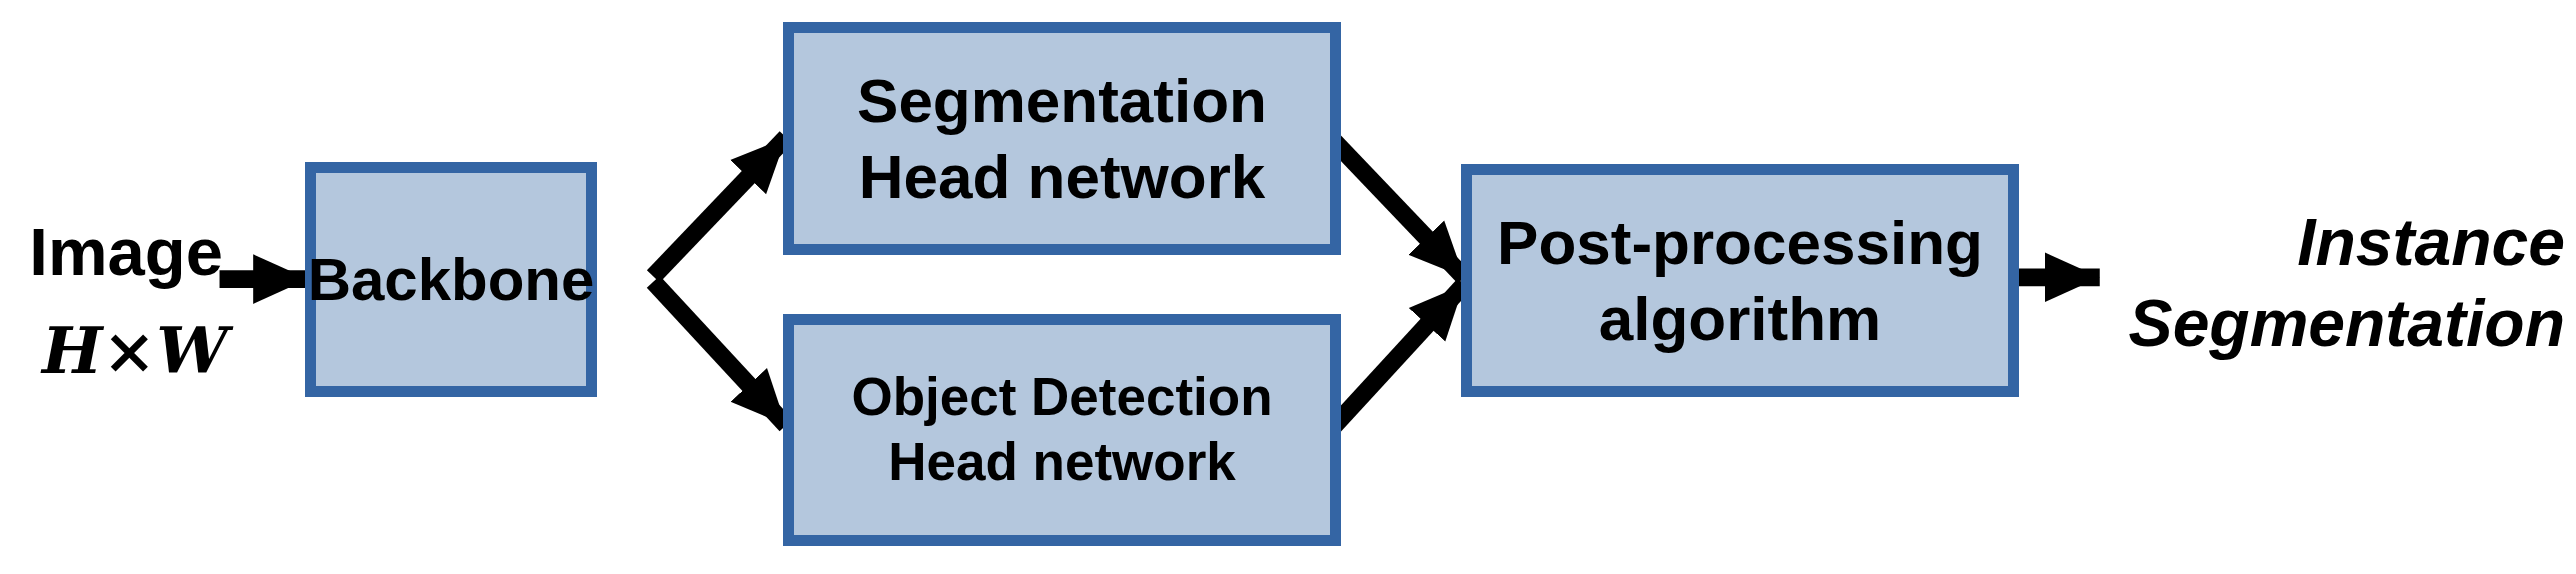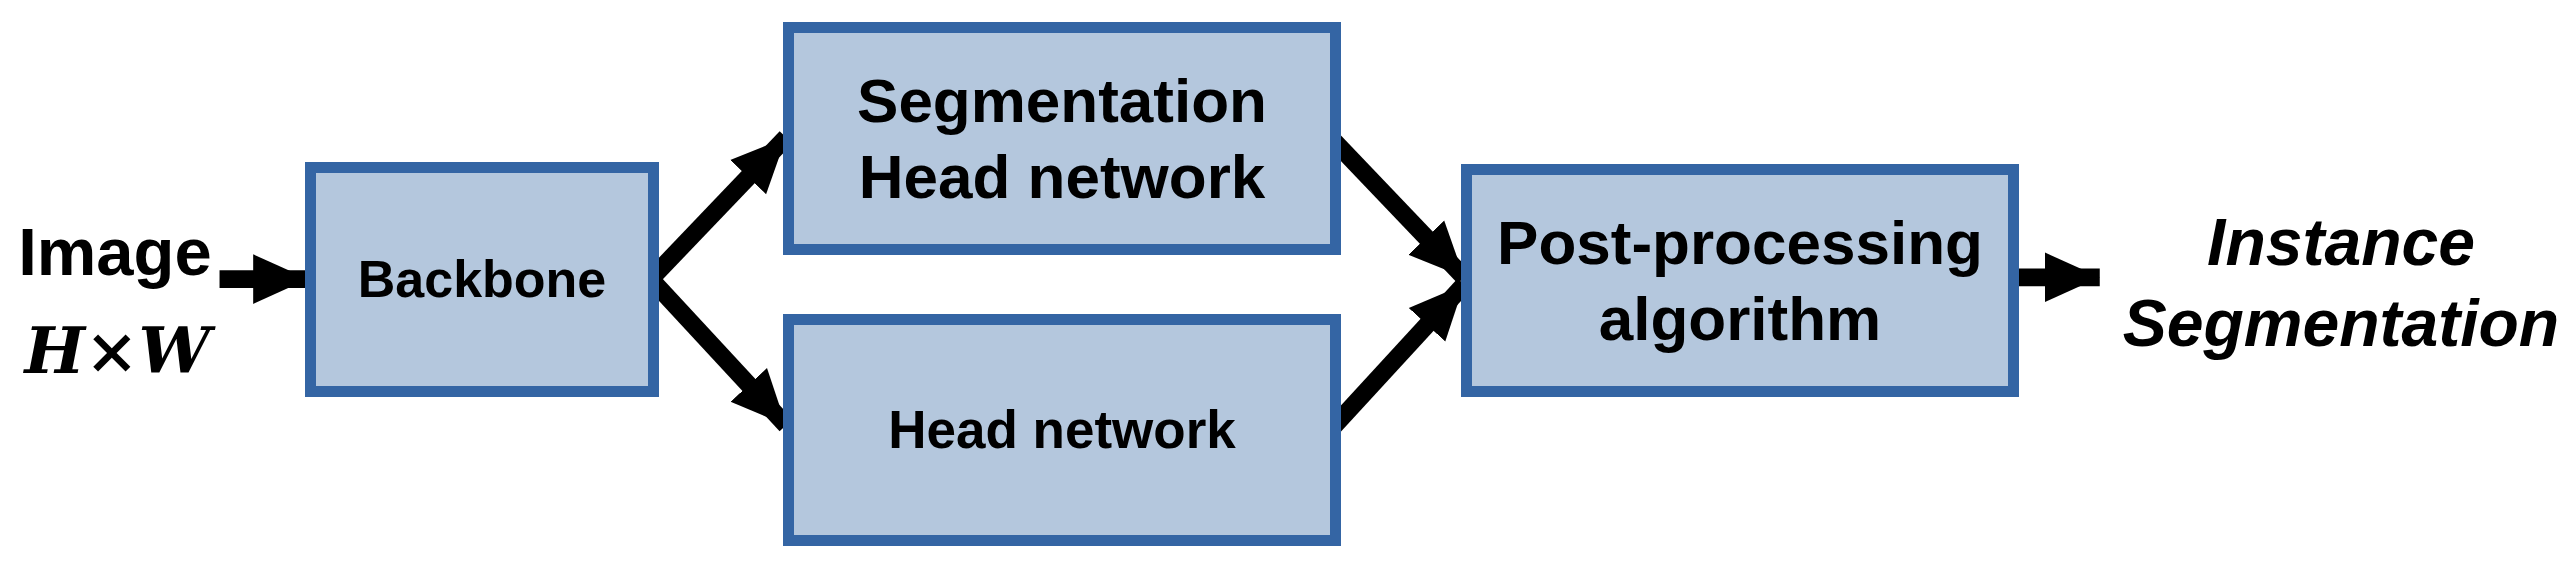--- a/index.html
+++ b/index.html
@@ -29,29 +29,29 @@
     border: 11.5px solid #3465a4;
     display: flex;
     flex-direction: column;
     align-items: center;
     justify-content: center;
     text-align: center;
     color: #000000;
     font-weight: 700;
     line-height: 1.22;
   }
-  .node-backbone        { left: 305px;  top: 162px; width: 354px; height: 235px; font-size: 52px; }
+  .node-backbone        { left: 305px;  top: 162px; width: 292px; height: 235px; font-size: 60px; }
   .node-segmentation    { left: 783px;  top: 22px;  width: 558px; height: 233px; font-size: 62px; }
   .node-objdetection    { left: 783px;  top: 314px; width: 558px; height: 232px; font-size: 53px; }
   .node-postprocessing  { left: 1461px; top: 164px; width: 558px; height: 233px; font-size: 62px; }
   .outside-label {
     position: absolute;
     z-index: 2;
     color: #000000;
-    text-align: center;
+    text-align: right;
     line-height: 1.22;
   }
   .label-image {
     left: 7px; top: 211px; width: 216px;
     font-weight: 700; font-size: 67px;
   }
   .label-hw {
     left: 7px; top: 312px; width: 221px;
     font-family: "DejaVu Serif", serif;
     font-style: italic;
@@ -95,20 +95,21 @@
   <div class="node node-backbone">
     <span>Backbone</span>
   </div>
 
   <div class="node node-segmentation">
     <span>Segmentation</span>
     <span>Head network</span>
   </div>
 
   <div class="node node-objdetection">
+    <span>Object Detection</span>
     <span>Head network</span>
   </div>
 
   <div class="node node-postprocessing">
     <span>Post-processing</span>
     <span>algorithm</span>
   </div>
 
   <div class="outside-label label-instance">
     <div>Instance</div>

